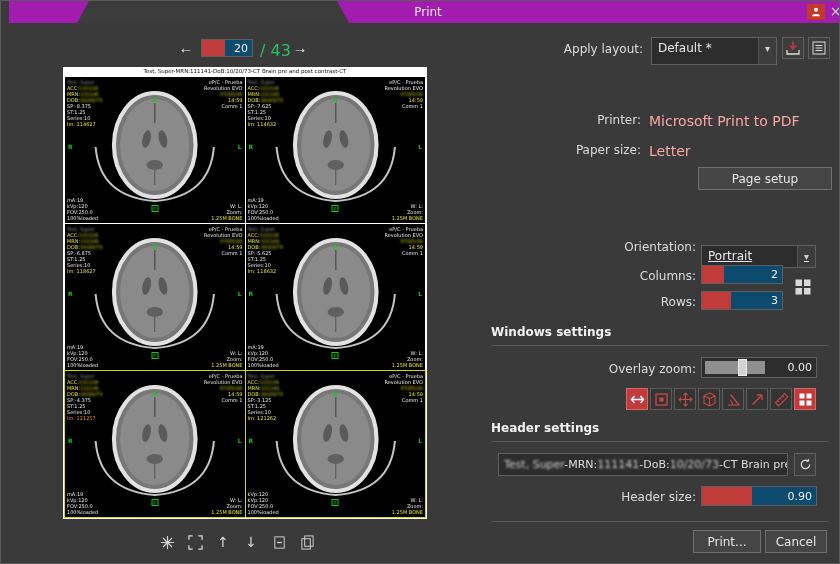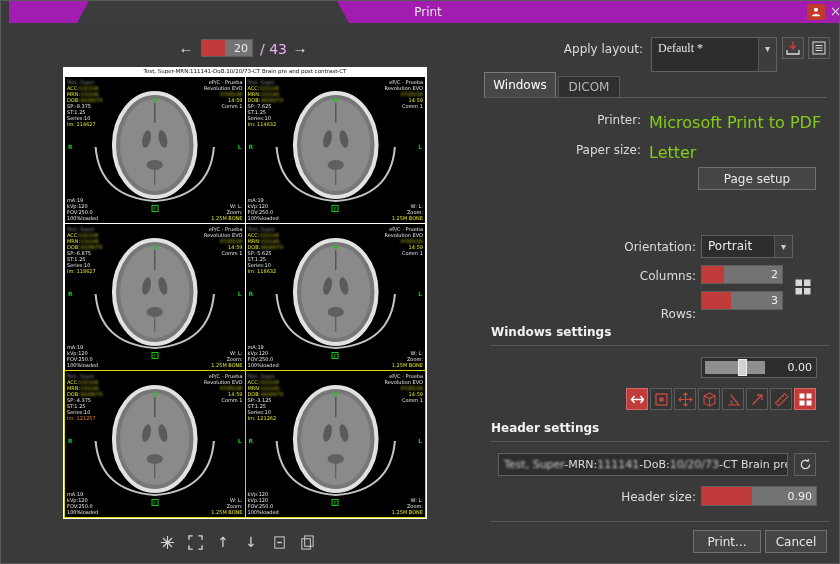--- a/index.html
+++ b/index.html
@@ -12,25 +12,25 @@
   .tb-tab { position:absolute; left:68px; top:0; width:272px; height:22px; background:#3c3c3c;
             clip-path:polygon(12px 0, calc(100% - 12px) 0, 100% 100%, 0 100%); }
   .tb-title { position:absolute; left:0; right:0; top:0; height:22px; line-height:22px; text-align:center; font-size:12px; color:#e8e8e8; }
   .tb-user { position:absolute; right:22px; top:3px; width:18px; height:16px; background:#c0392b; border-radius:2px; display:flex; align-items:center; justify-content:center; cursor:pointer; }
   .tb-close { position:absolute; right:3px; top:2px; width:17px; height:17px; color:#dddddd; font-size:14px; line-height:17px; text-align:center; cursor:pointer; }
 
   
   .nav-arrow { position:absolute; width:22px; height:20px; background:none; border:none; color:#e8e8e8; font-size:15px; line-height:20px; text-align:center; cursor:pointer; }
   #nav-prev { left:174px; top:37px; }
   #nav-next { left:288px; top:37px; }
-  .rslider { position:absolute; background:#737373; border:1px solid #5f5f5f; }
+  .rslider { position:absolute; background:#0c4a6e; border:1px solid #5f5f5f; }
   .rfill { position:absolute; left:0; top:0; bottom:0; background:#c23b3b; }
   .rval { position:absolute; right:4px; top:0; bottom:0; display:flex; align-items:center; font-size:11px; color:#f0f0f0; }
   #page-slider { left:200px; top:38px; width:52px; height:18px; cursor:pointer; }
-  #page-total { position:absolute; left:259px; top:40px; font-size:14px; color:#f0abfc; }
+  #page-total { position:absolute; left:259px; top:40px; font-size:16px; color:#22c55e; }
 
   
   #preview { position:absolute; left:62px; top:66px; width:364px; height:452px; background:#ffffff; }
   #pv-header { position:absolute; left:0; right:0; top:1px; font-size:5.5px; text-align:center; color:#111; white-space:nowrap; overflow:hidden; }
   #cells { position:absolute; left:2px; right:2px; top:10px; bottom:2px; display:grid; grid-template-columns:1fr 1fr; grid-template-rows:1fr 1fr 1fr; gap:1px; }
   .cell { position:relative; background:#000; overflow:hidden; cursor:pointer; }
   .cell.sel { box-shadow:0 0 0 1px #d8d800; z-index:1; }
   .cell svg.ct { position:absolute; left:0; top:0; width:100%; height:100%; }
   .ov { position:absolute; font-size:5px; line-height:1.2; color:#e8e8e8; }
   .ov.tl { left:2px; top:2px; text-align:left; }
@@ -46,53 +46,53 @@
   .mk-left { top:45%; left:3px; }
   .mk-right { top:45%; right:3px; }
   .mk-box { position:absolute; bottom:11px; left:50%; transform:translateX(-50%); width:7px; height:7px; border:1px solid #18c818; color:#18c818; font-size:5px; line-height:6px; text-align:center; }
 
   
   #pv-toolbar { position:absolute; left:156px; top:529px; height:24px; display:flex; gap:8px; align-items:center; }
   .pvt-btn { width:20px; height:20px; display:flex; align-items:center; justify-content:center; cursor:pointer; color:#d6d6d6; font-size:14px; }
 
   
   .lbl { position:absolute; font-size:12px; color:#dcdcdc; text-align:right; }
-  .val { position:absolute; font-size:16px; color:#84cc16; }
+  .val { position:absolute; font-size:14px; color:#fca5a5; }
   .section { position:absolute; left:490px; width:338px; border-bottom:1px solid #565656; padding-bottom:6px; font-size:12px; font-weight:bold; color:#f2f2f2; }
   .dd { position:absolute; background:#2d2d2d; border:1px solid #606060; display:flex; cursor:pointer; }
   .dd-text { flex:1; font-size:12px; color:#e8e8e8; padding-left:6px; line-height:21px; white-space:nowrap; overflow:hidden; }
   .dd-arrow { width:18px; border-left:1px solid #555; background:#3d3d3d; color:#cfcfcf; font-size:10px; line-height:21px; text-align:center; }
   .btn { position:absolute; background:#454545; border:1px solid #707070; color:#e8e8e8; font-size:12px; cursor:pointer; font-family:inherit; }
   .icon-btn { position:absolute; width:22px; height:22px; background:#3d3d3d; border:1px solid #606060; display:flex; align-items:center; justify-content:center; cursor:pointer; }
   .flat { background:none; border:none; }
 
   #apply-label { left:556px; top:41px; width:86px; }
-  #apply-dd { left:650px; top:36px; width:126px; height:35px;font-family:Liberation Serif, serif; }
+  #apply-dd { left:650px; top:36px; width:126px; height:28px; }
   #btn-import-layout { left:781px; top:36px; }
   #btn-layout-list { left:807px; top:36px; }
 
   #tabs { position:absolute; left:483px; top:72px; right:12px; height:25px; border-bottom:1px solid #5a5a5a; }
   .tab { position:absolute; bottom:0; text-align:center; font-size:12px; cursor:pointer; }
   .tab.active { background:#474747; border:1px solid #7a7a7a; border-bottom:none; height:25px; line-height:25px; color:#ffffff; }
   .tab.inactive { background:#2f2f2f; border:1px solid #585858; border-bottom:none; height:21px; line-height:21px; color:#b8b8b8; }
   #tab-windows { left:0; width:72px; }
   #tab-dicom { left:74px; width:62px; }
 
   #printer-label { left:540px; top:112px; width:100px; }
   #printer-value { left:648px; top:112px; }
   #paper-label { left:540px; top:142px; width:100px; }
   #paper-value { left:648px; top:142px; }
-  #btn-page-setup { left:697px; top:166px; width:118px; height:23px; }
+  #btn-page-setup { left:697px; top:166px; width:134px; height:23px; }
 
   #sec-layout { top:202px; }
   #orient-label { left:575px; top:239px; width:120px; }
-  #orient-dd { left:700px; top:234px; width:92px; height:23px; }
+  #orient-dd { left:700px; top:244px; width:115px; height:23px;text-decoration:underline; }
   #columns-label { left:595px; top:268px; width:100px; }
   #columns-slider { left:700px; top:264px; width:82px; height:19px; }
-  #rows-label { left:595px; top:306px; width:100px; }
+  #rows-label { left:595px; top:294px; width:100px; }
   #rows-slider { left:700px; top:290px; width:82px; height:19px; }
   #btn-grid { left:790px; top:274px; width:24px; height:24px; }
 
   #sec-overlay { top:324px; }
   #ovzoom-label { left:555px; top:361px; width:140px; }
   #ovzoom { position:absolute; left:700px; top:356px; width:116px; height:21px; background:#2d2d2d; border:1px solid #606060; display:flex; align-items:center; cursor:pointer; }
   .ztrack { flex:1; height:13px; background:#8f8f8f; margin:0 3px; position:relative; }
   .zthumb { position:absolute; top:-2px; left:55%; width:9px; height:17px; background:#d2d2d2; border:1px solid #efefef; }
   .zval { width:32px; text-align:right; padding-right:4px; font-size:11px; color:#ececec;margin-left:16px; }
   #overlay-icons { position:absolute; left:625px; top:387px; display:flex; gap:2px; }
@@ -443,24 +443,20 @@
         <path d="M8 1.5V8M5 5.5L8 9l3-3.5" stroke="#c23b3b" fill="none" stroke-width="1.6"></path>
       </svg>
   </div>
   <div class="icon-btn" id="btn-layout-list">
     <svg width="16" height="16" viewBox="0 0 16 16">
         <rect x="2" y="2" width="12" height="12" stroke="#dddddd" fill="none"></rect>
         <path d="M4.5 5.5h7M4.5 8h7M4.5 10.5h7" stroke="#dddddd" stroke-width="1.1"></path>
       </svg>
   </div>
 
-  <div id="tabs">
-    <div class="tab active" id="tab-windows">Windows</div>
-    <div class="tab inactive" id="tab-dicom">DICOM</div>
-  </div>
 
   <span class="lbl" id="printer-label">Printer:</span>
   <span class="val" id="printer-value">Microsoft Print to PDF</span>
   <span class="lbl" id="paper-label">Paper size:</span>
   <span class="val" id="paper-value">Letter</span>
   <button class="btn" id="btn-page-setup">Page setup</button>
 
   <span class="lbl" id="orient-label">Orientation:</span>
   <div class="dd" id="orient-dd">
     <span class="dd-text">Portrait</span>
@@ -479,20 +475,21 @@
   <div class="icon-btn flat" id="btn-grid">
     <svg width="18" height="18" viewBox="0 0 18 18">
         <rect x="1.5" y="1.5" width="6.5" height="6.5" fill="#d8d8d8"></rect>
         <rect x="10" y="1.5" width="6.5" height="6.5" fill="#d8d8d8"></rect>
         <rect x="1.5" y="10" width="6.5" height="6.5" fill="#d8d8d8"></rect>
         <rect x="10" y="10" width="6.5" height="6.5" fill="#d8d8d8"></rect>
       </svg>
   </div>
 
   <div class="section" id="sec-overlay">Windows settings</div>
+  <span class="lbl" id="ovzoom-label">Overlay zoom:</span>
   <div id="ovzoom">
     <div class="ztrack">
       <div class="zthumb"></div>
     </div>
     <span class="zval">0.00</span>
   </div>
   <div id="overlay-icons">
     <div class="ov-icon active">
       <svg width="15" height="15" viewBox="0 0 15 15">
           <path d="M1 7.5h13M4.5 4L1.5 7.5 4.5 11M10.5 4l3 3.5-3 3.5" stroke="#ffffff" stroke-width="1.4" fill="none"></path>

